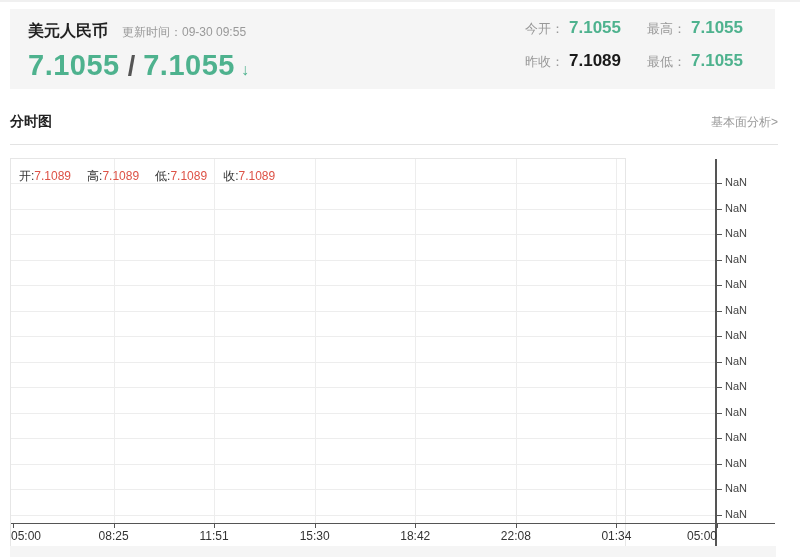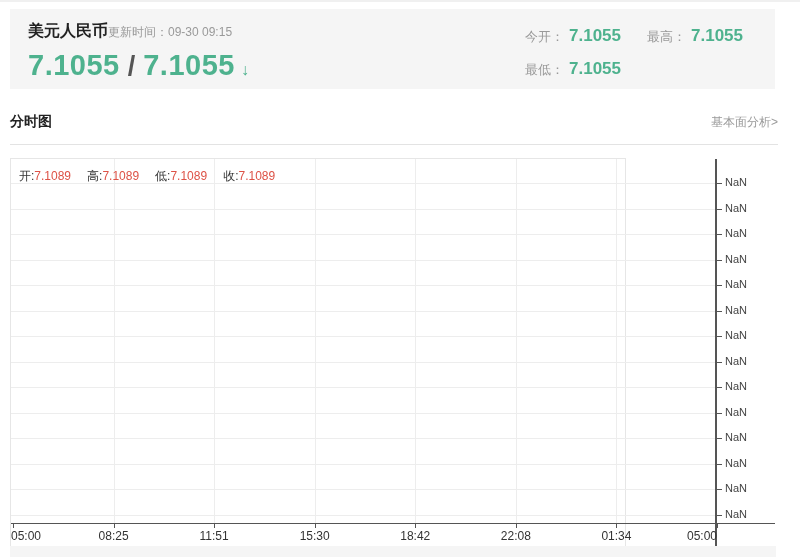--- a/index.html
+++ b/index.html
@@ -15,29 +15,29 @@
   }
   *{margin:0;padding:0;box-sizing:border-box;}
   html,body{background:#fff;}
   body{font-family:"Liberation Sans","DejaVu Sans",sans-serif;}
   .page{position:relative;width:800px;height:557px;background:#fff;overflow:hidden;}
   .top-border{position:absolute;left:0;top:0;width:800px;height:2px;background:#f0f0f0;}
 
   
   .quote-panel{position:absolute;left:10px;top:9px;width:765px;height:80px;background:var(--panel-bg);}
   .q-left{position:absolute;left:18px;top:12px;}
-  .q-title-row{display:flex;align-items:baseline;}
+  .q-title-row{display:flex;align-items:baseline;gap:14px;}
   .q-title{font-size:16px;font-weight:bold;color:var(--dark-text);}
   .q-update{font-size:12px;color:var(--gray-text);}
   .q-price-row{margin-top:7px;display:flex;align-items:baseline;gap:6px;}
   .q-price{font-size:29px;font-weight:bold;color:var(--green);letter-spacing:0.5px;}
   .q-slash{font-size:27px;font-weight:bold;color:#555;margin:0 2px;}
   .q-arrow{font-size:16px;font-weight:bold;color:var(--green);}
   .q-change{font-size:15px;font-weight:bold;color:var(--green);margin-left:4px;}
-  .q-stats{position:absolute;right:32px;top:17px;display:grid;grid-template-columns:auto auto;column-gap:26px;row-gap:13px;}
+  .q-stats{position:absolute;right:32px;top:9px;display:grid;grid-template-columns:auto auto;column-gap:26px;row-gap:13px;}
   .stat{display:flex;align-items:baseline;justify-content:flex-end;}
   .s-label{font-size:13px;color:var(--gray-text);margin-right:5px;}
   .s-value{font-size:17px;font-weight:bold;color:var(--green);}
   .s-value.dark{color:#1a1a1a;}
 
   
   .section-bar{position:absolute;left:10px;top:110px;width:768px;height:24px;display:flex;align-items:center;}
   .sec-title{font-size:14px;font-weight:bold;color:var(--dark-text);margin-right:11px;}
   .sec-promo{font-size:15px;font-weight:bold;color:var(--red-promo);text-decoration:none;cursor:pointer;}
   .sec-link{margin-left:auto;font-size:12px;color:var(--gray-text);text-decoration:none;cursor:pointer;}
@@ -64,37 +64,41 @@
 </head>
 <body>
 
 <div class="page">
   <div class="top-border"></div>
 
   <div class="quote-panel">
     <div class="q-left">
       <div class="q-title-row">
         <span class="q-title">美元人民币</span>
-        <span class="q-update"><span>更新时间：</span><span>09-30 09:15</span></span>
+        <span class="q-update"><span>更新时间：</span><span>09-30 09:55</span></span>
       </div>
       <div class="q-price-row">
         <span class="q-price">7.1055</span>
         <span class="q-slash">/</span>
         <span class="q-price">7.1055</span>
         <span class="q-arrow">↓</span>
       </div>
     </div>
     <div class="q-stats">
       <div class="stat">
         <span class="s-label">今开：</span>
         <span class="s-value">7.1055</span>
       </div>
       <div class="stat">
         <span class="s-label">最高：</span>
         <span class="s-value">7.1055</span>
+      </div>
+      <div class="stat">
+        <span class="s-label">昨收：</span>
+        <span class="s-value dark">7.1089</span>
       </div>
       <div class="stat">
         <span class="s-label">最低：</span>
         <span class="s-value">7.1055</span>
       </div>
     </div>
   </div>
 
   <div class="section-bar">
     <span class="sec-title">分时图</span>

